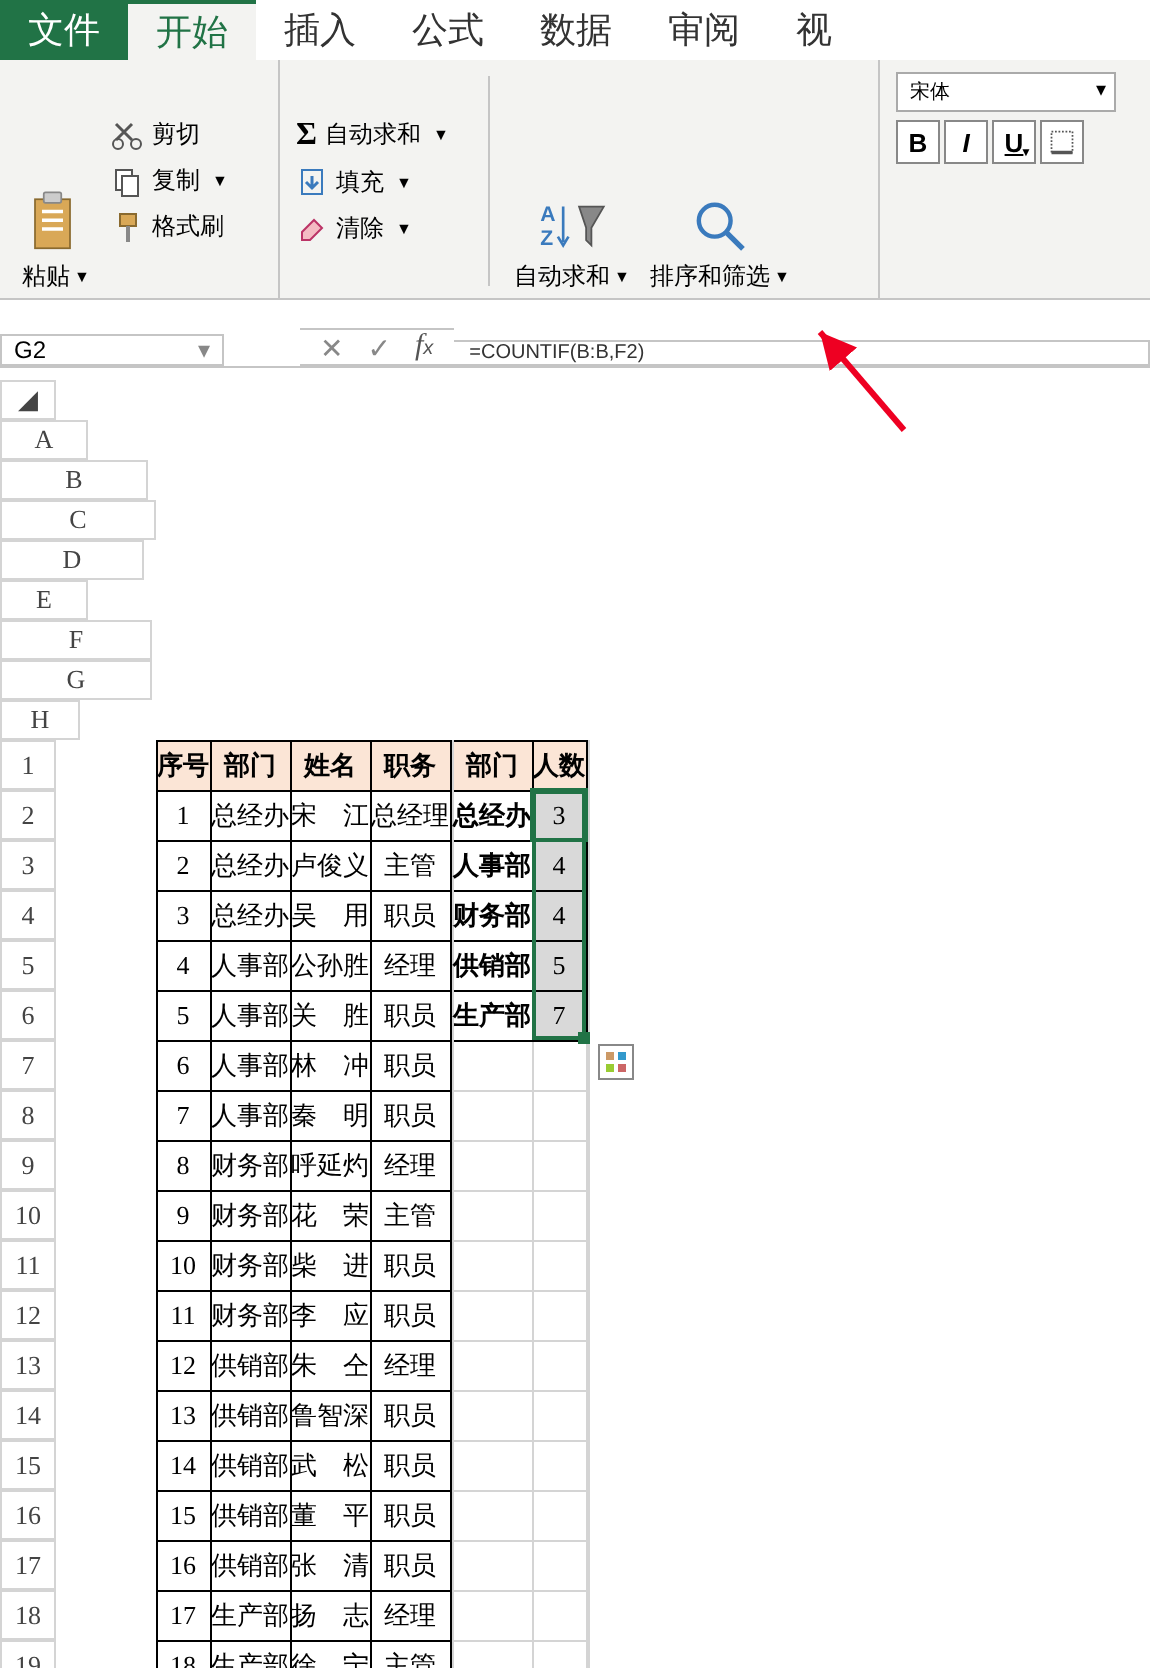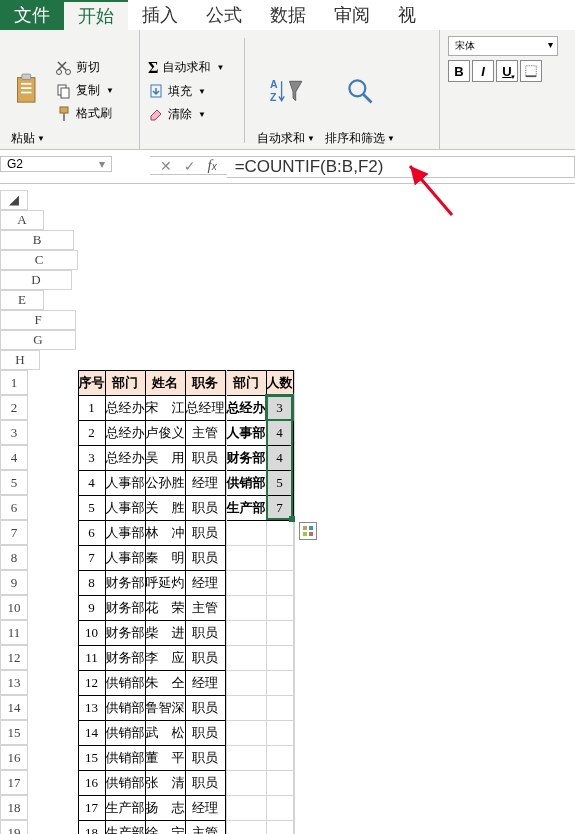--- a/index.html
+++ b/index.html
@@ -11,40 +11,40 @@
 .ribbon-tab.active { background: #f3f3f1; border-top: 2px solid #217346; color: #217346; }
 
 .ribbon-content { background: #f3f3f1; display: flex; height: 120px; border-bottom: 1px solid #c5c5c5; }
 .ribbon-group { display: flex; flex-direction: column; justify-content: space-between; border-right: 1px solid #c5c5c5; padding: 4px 6px 2px; }
 .group-body { flex: 1; display: flex; gap: 4px; }
 .group-label { text-align: center; font-size: 12px; color: #555; padding-top: 2px; position: relative; }
 .group-label::after { content: "⌄"; position: absolute; right: 0; bottom: 0; font-size: 10px; color: #888; }
 
 .big-btn { display: flex; flex-direction: column; align-items: center; justify-content: flex-end; width: 44px; cursor: pointer; gap: 2px; }
 .big-btn svg { width: 28px; height: 34px; }
-.big-btn-label { font-size: 12px; display: flex; align-items: center; gap: 2px; margin-top: 22px; }
+.big-btn-label { font-size: 12px; display: flex; align-items: center; gap: 2px; }
 .small-btns { display: flex; flex-direction: column; gap: 4px; justify-content: center; }
 .small-btn { display: flex; align-items: center; gap: 4px; cursor: pointer; font-size: 12px; padding: 1px 2px; }
 .small-btn svg { width: 16px; height: 16px; }
 
 .sep { width: 1px; background: #c5c5c5; margin: 4px 2px; }
 
 .font-box { display: flex; flex-direction: column; gap: 4px; padding: 2px; }
 .font-name { border: 1px solid #aaa; background: #fff; padding: 2px 20px 2px 6px; width: 110px; font-size: 10px; position: relative; }
 .font-name::after { content: "▾"; position: absolute; right: 4px; }
 .font-ctrls { display: flex; gap: 2px; }
 .fc-btn { border: 1px solid #888; background: #fff; width: 22px; height: 22px; display: flex; align-items: center; justify-content: center; font-size: 13px; font-weight: bold; cursor: pointer; }
 
-.formula-row { display: flex; align-items: flex-start; height: 28px; border-bottom: 1px solid #c5c5c5; margin-top: 6px; }
+.formula-row { display: flex; align-items: flex-end; height: 28px; border-bottom: 1px solid #c5c5c5; margin-top: 6px; }
 .name-box { width: 112px; border: 1px solid #c5c5c5; background: #fff; display: flex; align-items: center; padding: 0 6px; position: relative; }
 .name-box::after { content: "▾"; position: absolute; right: 6px; color: #888; }
 .fx-btns { display: flex; align-items: center; gap: 12px; padding: 0 10px; border-top: 1px solid #c5c5c5; border-bottom: 1px solid #c5c5c5; }
 .fx-btn { color: #888; cursor: pointer; font-size: 14px; }
 .fx-label { font-style: italic; font-family: "Times New Roman", serif; font-size: 15px; color: #555; }
-.formula-input { flex: 1; border: 1px solid #c5c5c5; border-left: none; background: #fff; display: flex; align-items: center; padding: 0 8px; font-size: 17px; color: #333; }
+.formula-input { flex: 1; border: 1px solid #c5c5c5; border-left: none; background: #fff; display: flex; align-items: center; padding: 0 8px; font-size: 10px; color: #333; }
 
 .grid-area { display: flex; margin-top: 6px; position: relative; }
 .col-header, .row-header, .corner { background: #e6e6e6; border: 1px solid #c5c5c5; border-top: none; border-left: none; display: flex; align-items: center; justify-content: center; color: #444; font-size: 12px; }
 .corner { width: 28px; height: 20px; }
 .col-header { height: 20px; }
 .row-header { width: 28px; }
 
 table.sheet { border-collapse: collapse; }
 table.sheet td { border: 1px solid #d4d4d4; text-align: center; font-size: 13px; font-family: "SimSun", serif; background: #fff; vertical-align: middle; padding: 0; }
 

